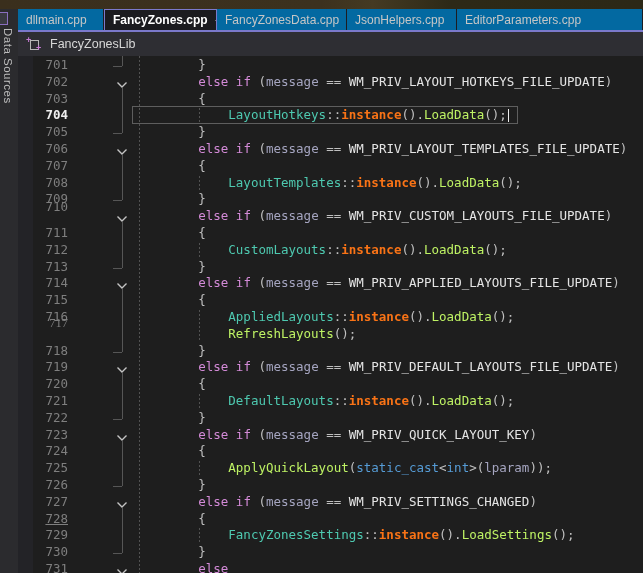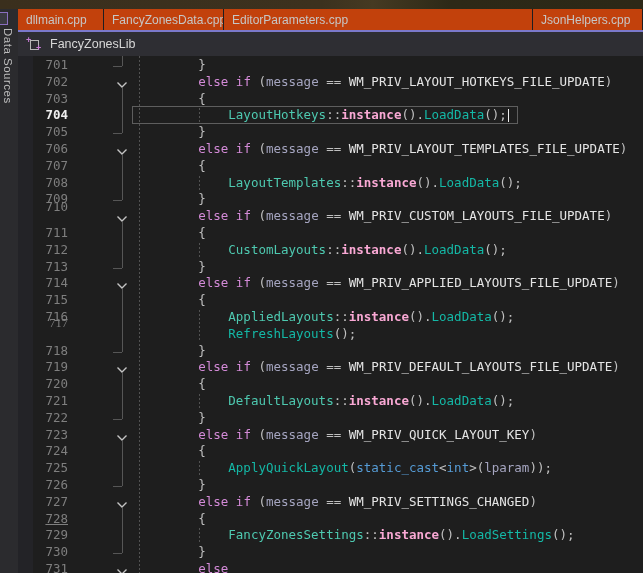--- a/index.html
+++ b/index.html
@@ -15,28 +15,28 @@
   .rail { position:absolute; left:0; top:9px; width:18px; height:564px; background:#2B2B2E; z-index:30; }
   .rail-icon { position:absolute; left:-4px; top:3px; width:12px; height:13px;
                border:1px solid #8A6FC0; background:#3A3A42; }
   .rail-label { position:absolute; left:2px; top:19px; writing-mode:vertical-rl;
                 color:#BDBDBD; font-size:11.5px; letter-spacing:0.5px; white-space:nowrap; }
 
   
   .tabstrip { position:absolute; left:18px; top:9px; width:625px; height:21px;
               background:#222226; display:flex; }
   .tab { height:21px; display:flex; align-items:center; padding:0 8px;
-         font-size:12px; color:#C6C6C6; background:#c2410c;
+         font-size:12px; color:#C6C6C6; background:#0369a1;
          border-right:1px solid #1D1D21; white-space:nowrap; overflow:hidden; cursor:default; }
   .tab.active { background:#1B1B1F; color:#FFFFFF; font-weight:bold;
                 border:1px solid #7B79CB; border-bottom:none; }
   .tab .ticon { margin-left:7px; display:inline-flex; color:#C8C8C8; font-weight:normal; }
   .t-dllmain { width:86px; }
   .t-fancyzones { width:113px; }
-  .t-fzdata { width:120px; }
+  .t-fzdata { width:130px; }
   .t-json { width:110px; }
   .t-editorparams { flex:1; }
 
   .accent-line { position:absolute; left:18px; top:30px; width:625px; height:2px; background:#7B79CB; }
 
   
   .crumbbar { position:absolute; left:18px; top:32px; width:625px; height:24px;
               background:#2E2E33; display:flex; align-items:center; }
   .crumb-icon { position:relative; width:15px; height:15px; margin-left:9px; }
   .crumb-icon .sq { position:absolute; left:3px; top:3px; width:9px; height:10px; border:1px solid #B8B8B8; }
@@ -62,49 +62,62 @@
   .code-line { position:absolute; left:138px; white-space:pre; line-height:16.8px; z-index:3; }
   .curbox { position:absolute; left:132px; width:386px; height:18px;
             border:1px solid #5E5E5E; z-index:2; }
   .caret { position:absolute; width:1.5px; height:13px; background:#EDEDED; z-index:4; }
 
   
   .tk-p  { color:#C0C0C0; }
   .tk-kc { color:#D48BD8;text-align:right; }
   .tk-k  { color:#569CD6; }
   .tk-ty { color:#4EC9B0; }
-  .tk-fn { color:#14b8a6; }
+  .tk-fn { color:#bef264; }
   .tk-pr { color:#A5A5C0; }
   .tk-mc { color:#E4E4E4; }
-  .tk-st { color:#f9a8d4; font-weight:bold; }
+  .tk-st { color:#f97316; font-weight:bold; }
 </style>
 </head>
 <body>
 
 <div id="app">
 
   <div class="topbar"></div>
 
   <div class="rail">
     <div class="rail-icon"></div>
     <div class="rail-label">Data Sources</div>
   </div>
 
   <div class="tabstrip">
     <div class="tab t-dllmain">
       <span>dllmain.cpp</span>
     </div>
+    <div class="tab active t-fancyzones">
+      <span>FancyZones.cpp</span>
+      <span class="ticon">
+        <svg width="11" height="11" viewBox="0 0 11 11">
+            <g stroke="#C8C8C8" stroke-width="1.1" fill="none">
+          <path d="M0.5 5.5 H4"></path>
+              <rect x="4" y="2.2" width="4.2" height="6.6"></rect>
+              <path d="M9.8 1 V10"></path>
+        </g>
+          </svg>
+      </span>
+
+    </div>
     <div class="tab t-fzdata">
       <span>FancyZonesData.cpp</span>
     </div>
+    <div class="tab t-json">
+      <span>JsonHelpers.cpp</span>
+    </div>
     <div class="tab t-editorparams">
       <span>EditorParameters.cpp</span>
-    </div>
-    <div class="tab t-json">
-      <span>JsonHelpers.cpp</span>
     </div>
   </div>
 
   <div class="accent-line"></div>
 
   <div class="crumbbar">
     <span class="crumb-icon">
       <span class="sq"></span>
         <span class="plus p1">+</span>
         <span class="plus p2">+</span>

